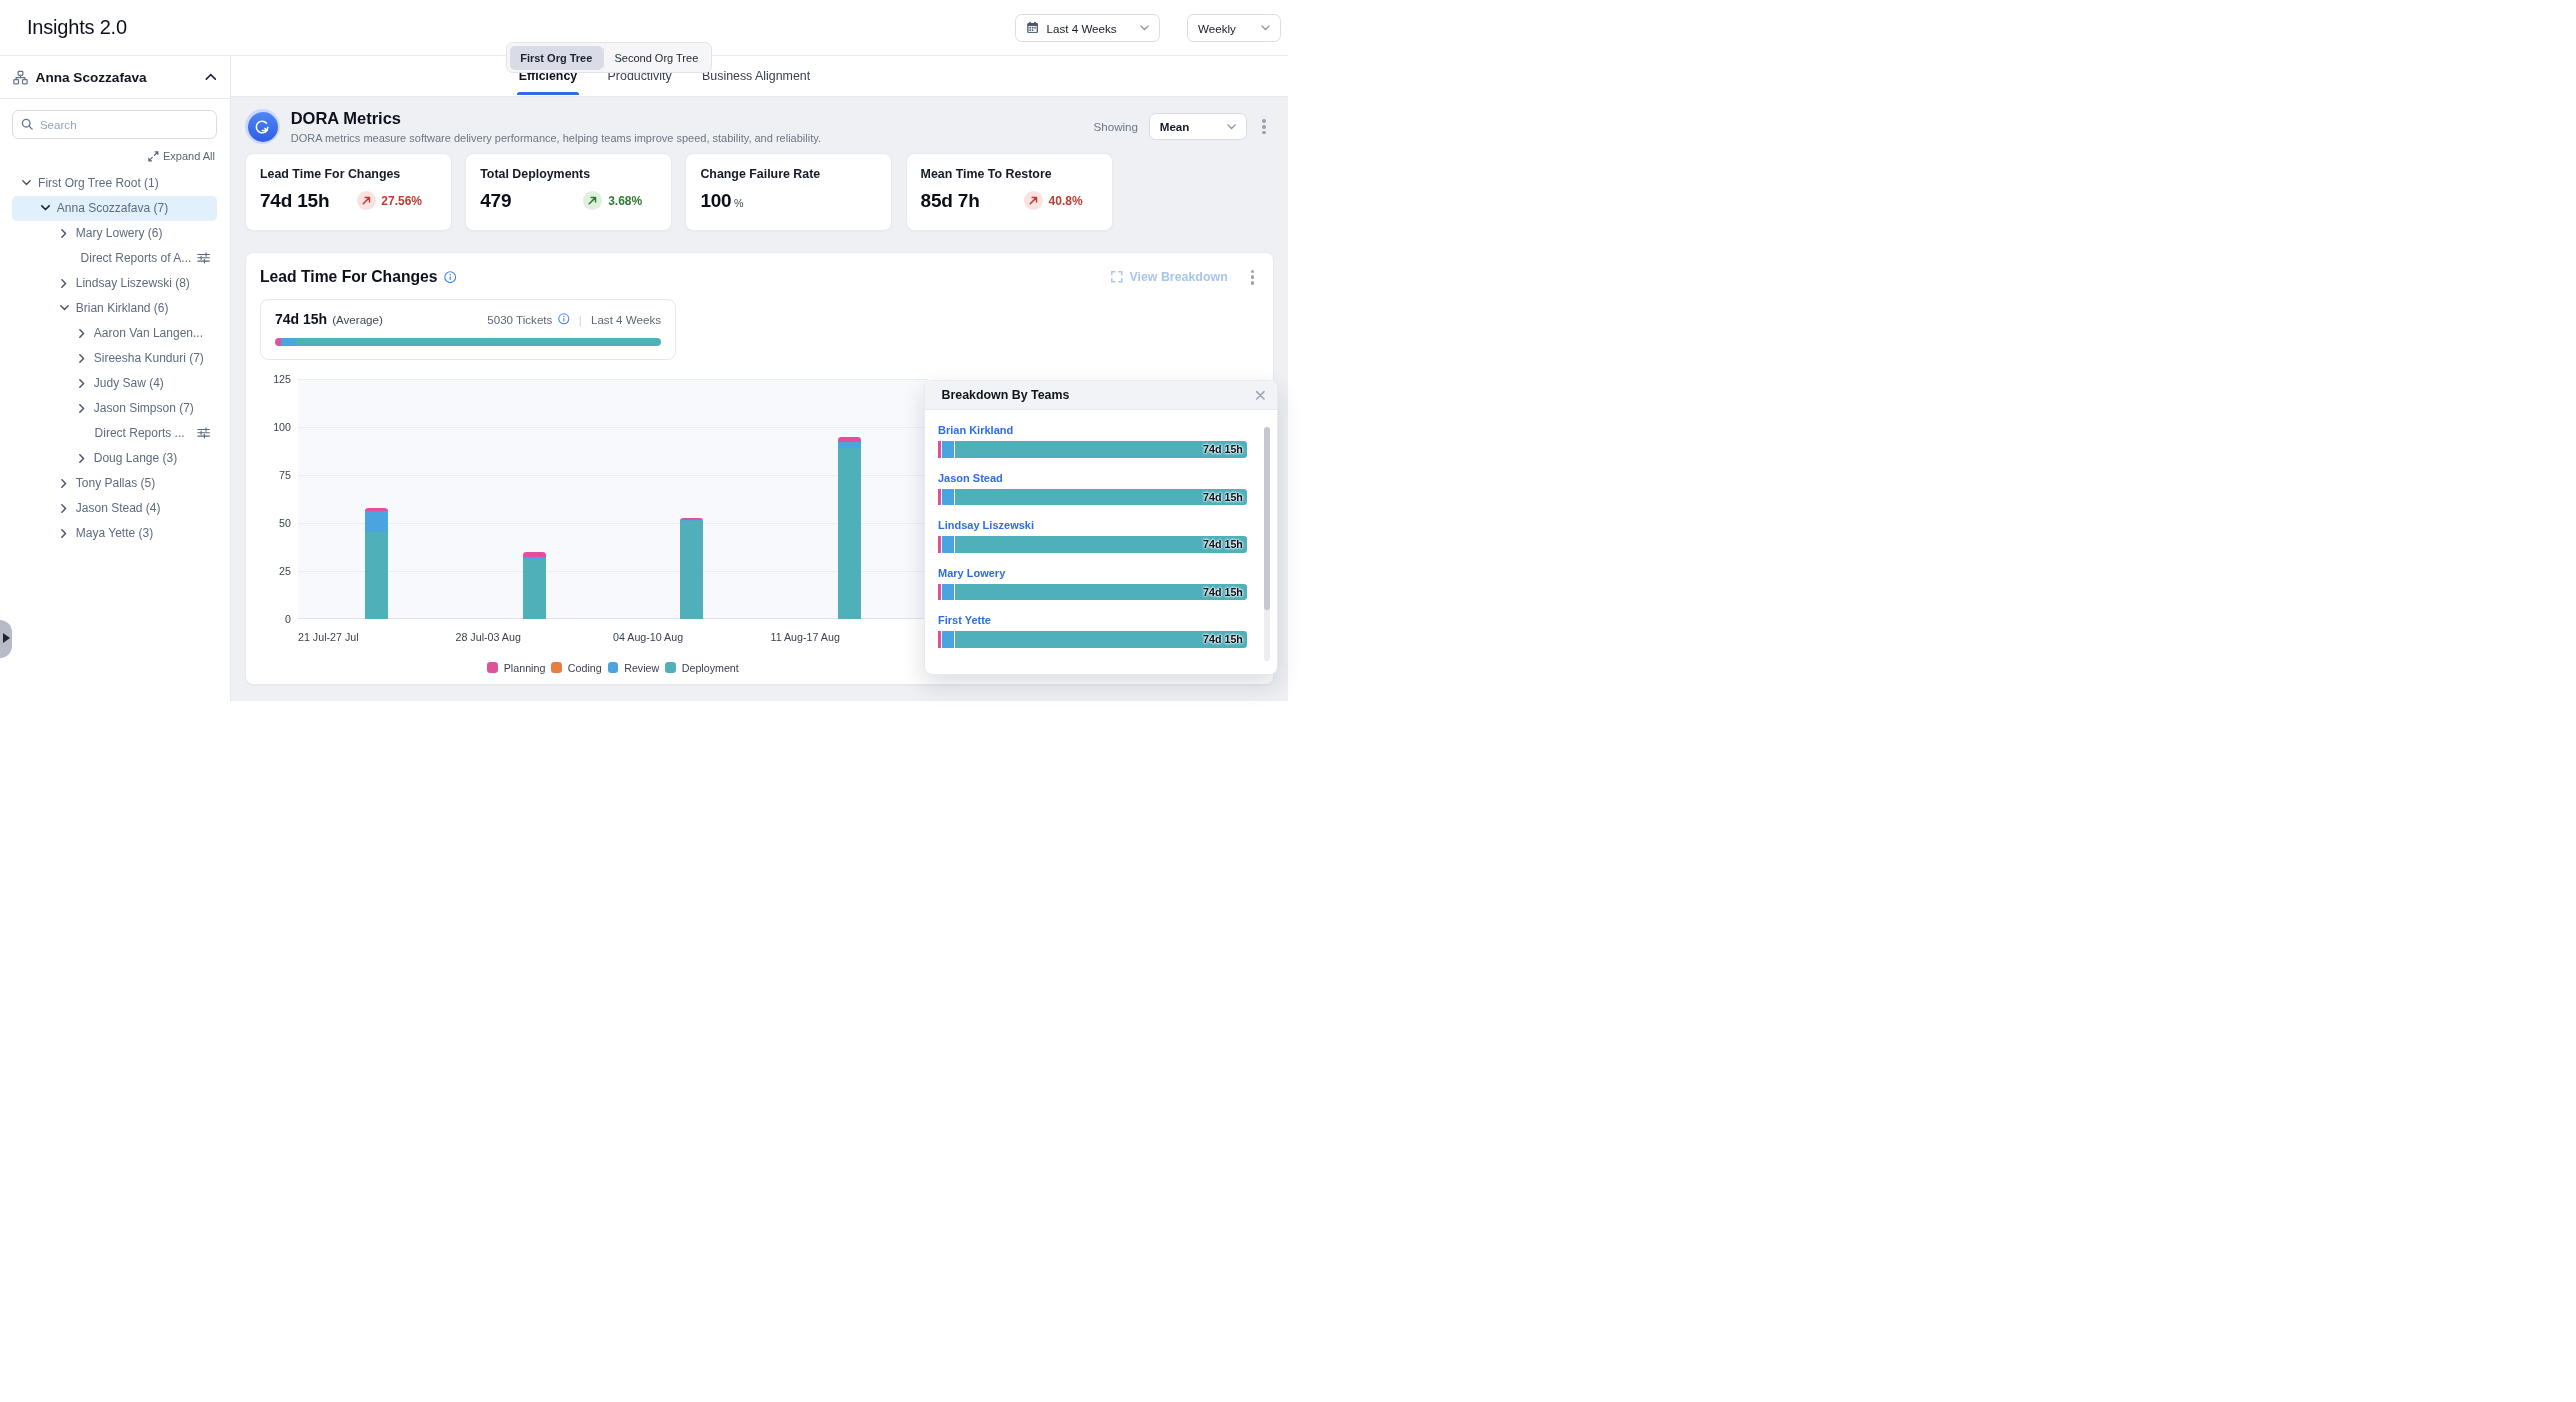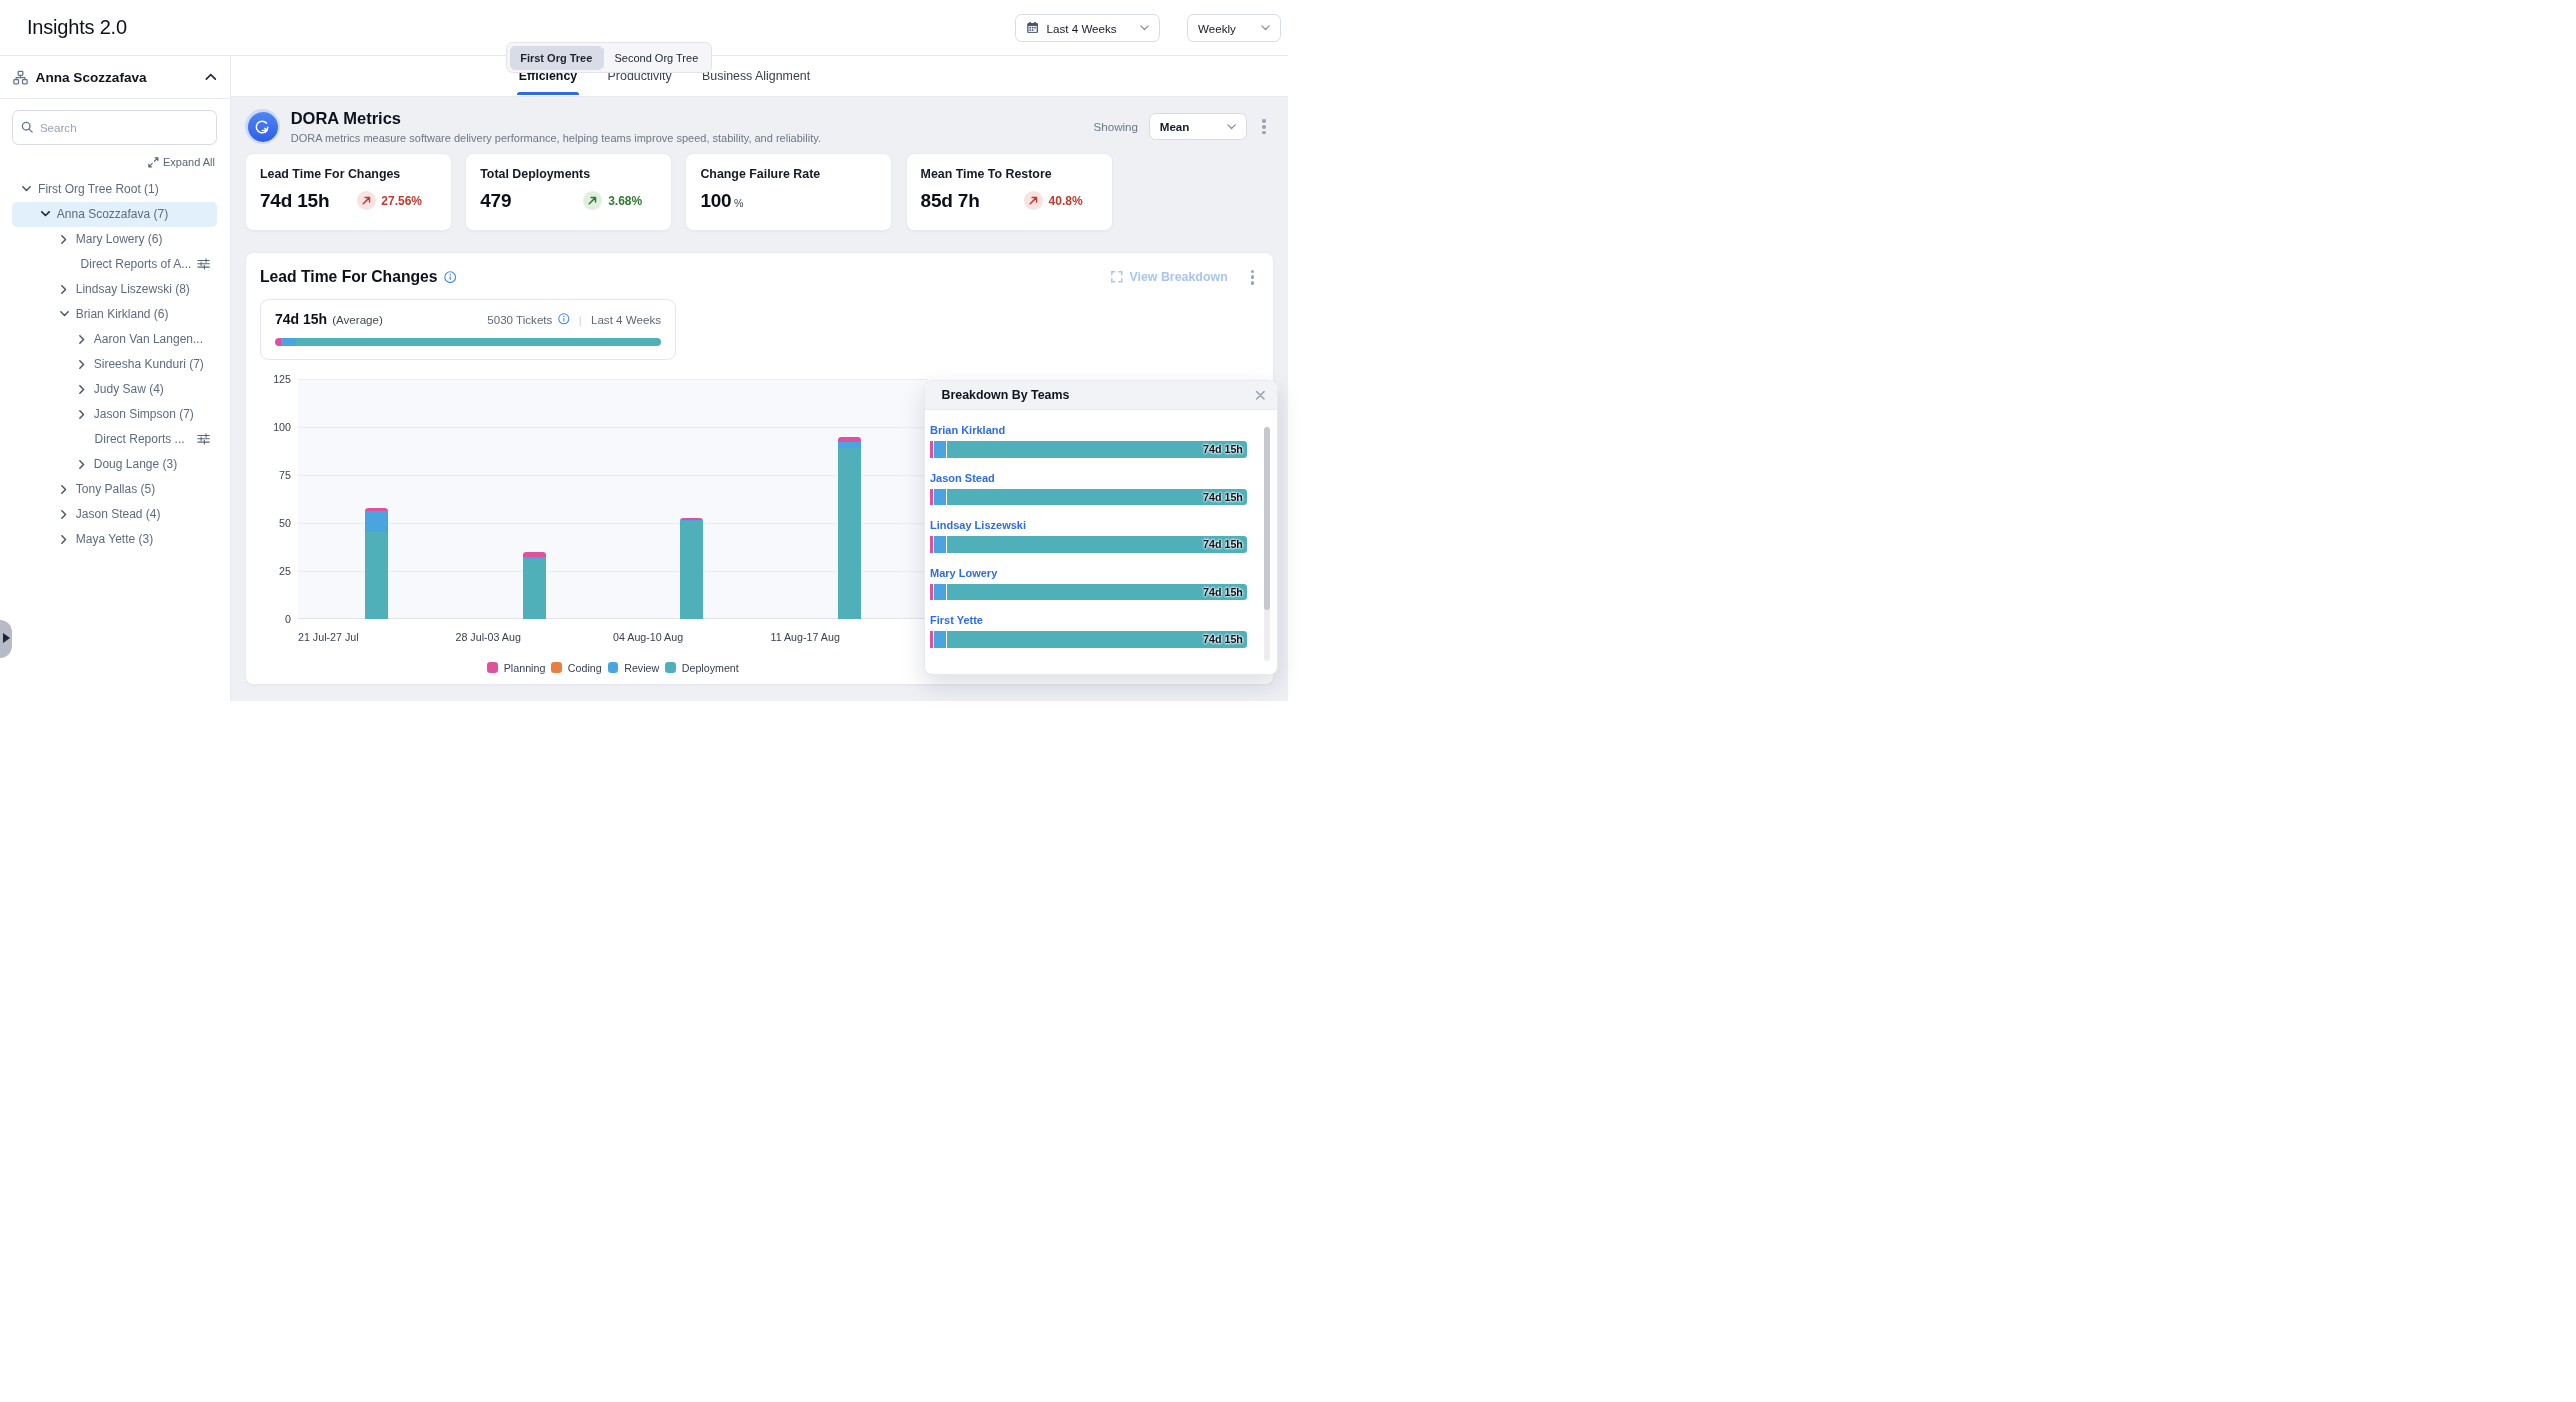--- a/index.html
+++ b/index.html
@@ -21,21 +21,21 @@
   .select-box .grow { flex:1; }
   .sel-daterange { left:1015px; width:145px; }
   .sel-weekly { left:1187px; width:94px; font-weight:500;}
   .chev-dn { width:9px; height:5.8px; margin-left:8.3px; flex:none; }
 
   
   .sidebar { position:absolute; left:0; top:56px; width:231px; height:645px; background:#fff;
     border-right:0.8px solid #e7e9ee; z-index:20; }
   .sb-header { height:43px; display:flex; align-items:center; padding:0 13.2px; border-bottom:0.8px solid #e7e9ee; }
   .sb-header .name { font-size:13.6px; font-weight:700; margin-left:7.4px; flex:1; color:#10141f;}
-  .search-wrap { margin:10.7px 13.2px 0 11.6px; height:35px; border:0.8px solid #d9dbe4; border-radius:6.6px;
+  .search-wrap { margin:10.7px 13.2px 0 11.6px; height:29px; border:0.8px solid #d9dbe4; border-radius:6.6px;
     display:flex; align-items:center; padding:0 8.3px; background:#fff; }
   .search-wrap input { border:none; outline:none; font-size:11.6px; margin-left:6.6px; width:100%;
     font-family:inherit; color:#334155; background:transparent; }
   .search-wrap input::placeholder { color:#94a3b8; }
   .expand-all { margin:11.6px 15px 0 0; display:flex; justify-content:flex-end; align-items:center; gap:4.1px;
     font-size:11px; color:#5a6676; cursor:pointer; }
   .tree { margin-top:8.3px; }
   .tree-row { height:25px; display:flex; align-items:center; margin:0 13.2px 0 11.6px; border-radius:5px;
     color:#5d6b7e; font-size:12px; cursor:pointer; }
   .tree-row.selected { background:#e1f0fb; }
@@ -123,21 +123,21 @@
   .legend-item { display:flex; align-items:center; gap:5.8px; font-size:10.7px; color:#3a4150; cursor:pointer; }
   .swatch { width:10.7px; height:10.7px; border-radius:3.3px; flex:none; }
 
   
   .panel { position:absolute; left:693px; top:283px; width:354px; height:295px; background:#fff;
     border:0.8px solid #e7e9ee; border-radius:8.3px; box-shadow:0 10px 25px rgba(15,23,42,.14); z-index:10; }
   .panel-head { height:29px; background:#f2f3f6; border-bottom:0.8px solid #e6e8ee; border-radius:8.3px 8.3px 0 0;
     display:flex; align-items:center; padding:0 11.6px 0 16.5px; }
   .panel-title { font-size:12.4px; font-weight:700; color:#10141f; flex:1; }
   .panel-body { position:relative; height:264px; }
-  .team-row { padding:14px 30px 0 5px; }
+  .team-row { padding:14px 30px 0 13px; }
   .team-name { font-size:11px; font-weight:600; color:#2e6ce6; cursor:pointer; }
   .team-bar { margin-top:5px; height:16.5px; display:flex; align-items:stretch; }
   .tb-pink { width:2.5px; background:#e0519b; margin-right:1.7px; }
   .tb-blue { width:11.6px; background:#4aa4e0; margin-right:0.8px; }
   .tb-teal { flex:1; background:#4fb0ba; border-radius:0 3.3px 3.3px 0; display:flex; align-items:center;
     justify-content:flex-end; padding-right:4.1px; }
   .tb-val { font-size:10.7px; font-weight:700; color:#0b0f19;
     text-shadow:0 0 2.5px #fff,0 0 2.5px #fff,0 0 2.5px #fff; }
   .pscroll-track { position:absolute; right:6.6px; top:16.5px; bottom:13.2px; width:6.6px; border-radius:3.3px; background:#ededf0; }
   .pscroll-thumb { position:absolute; left:0; top:0; width:6.6px; height:183px; border-radius:3.3px; background:#c5c8ce; cursor:pointer; }

